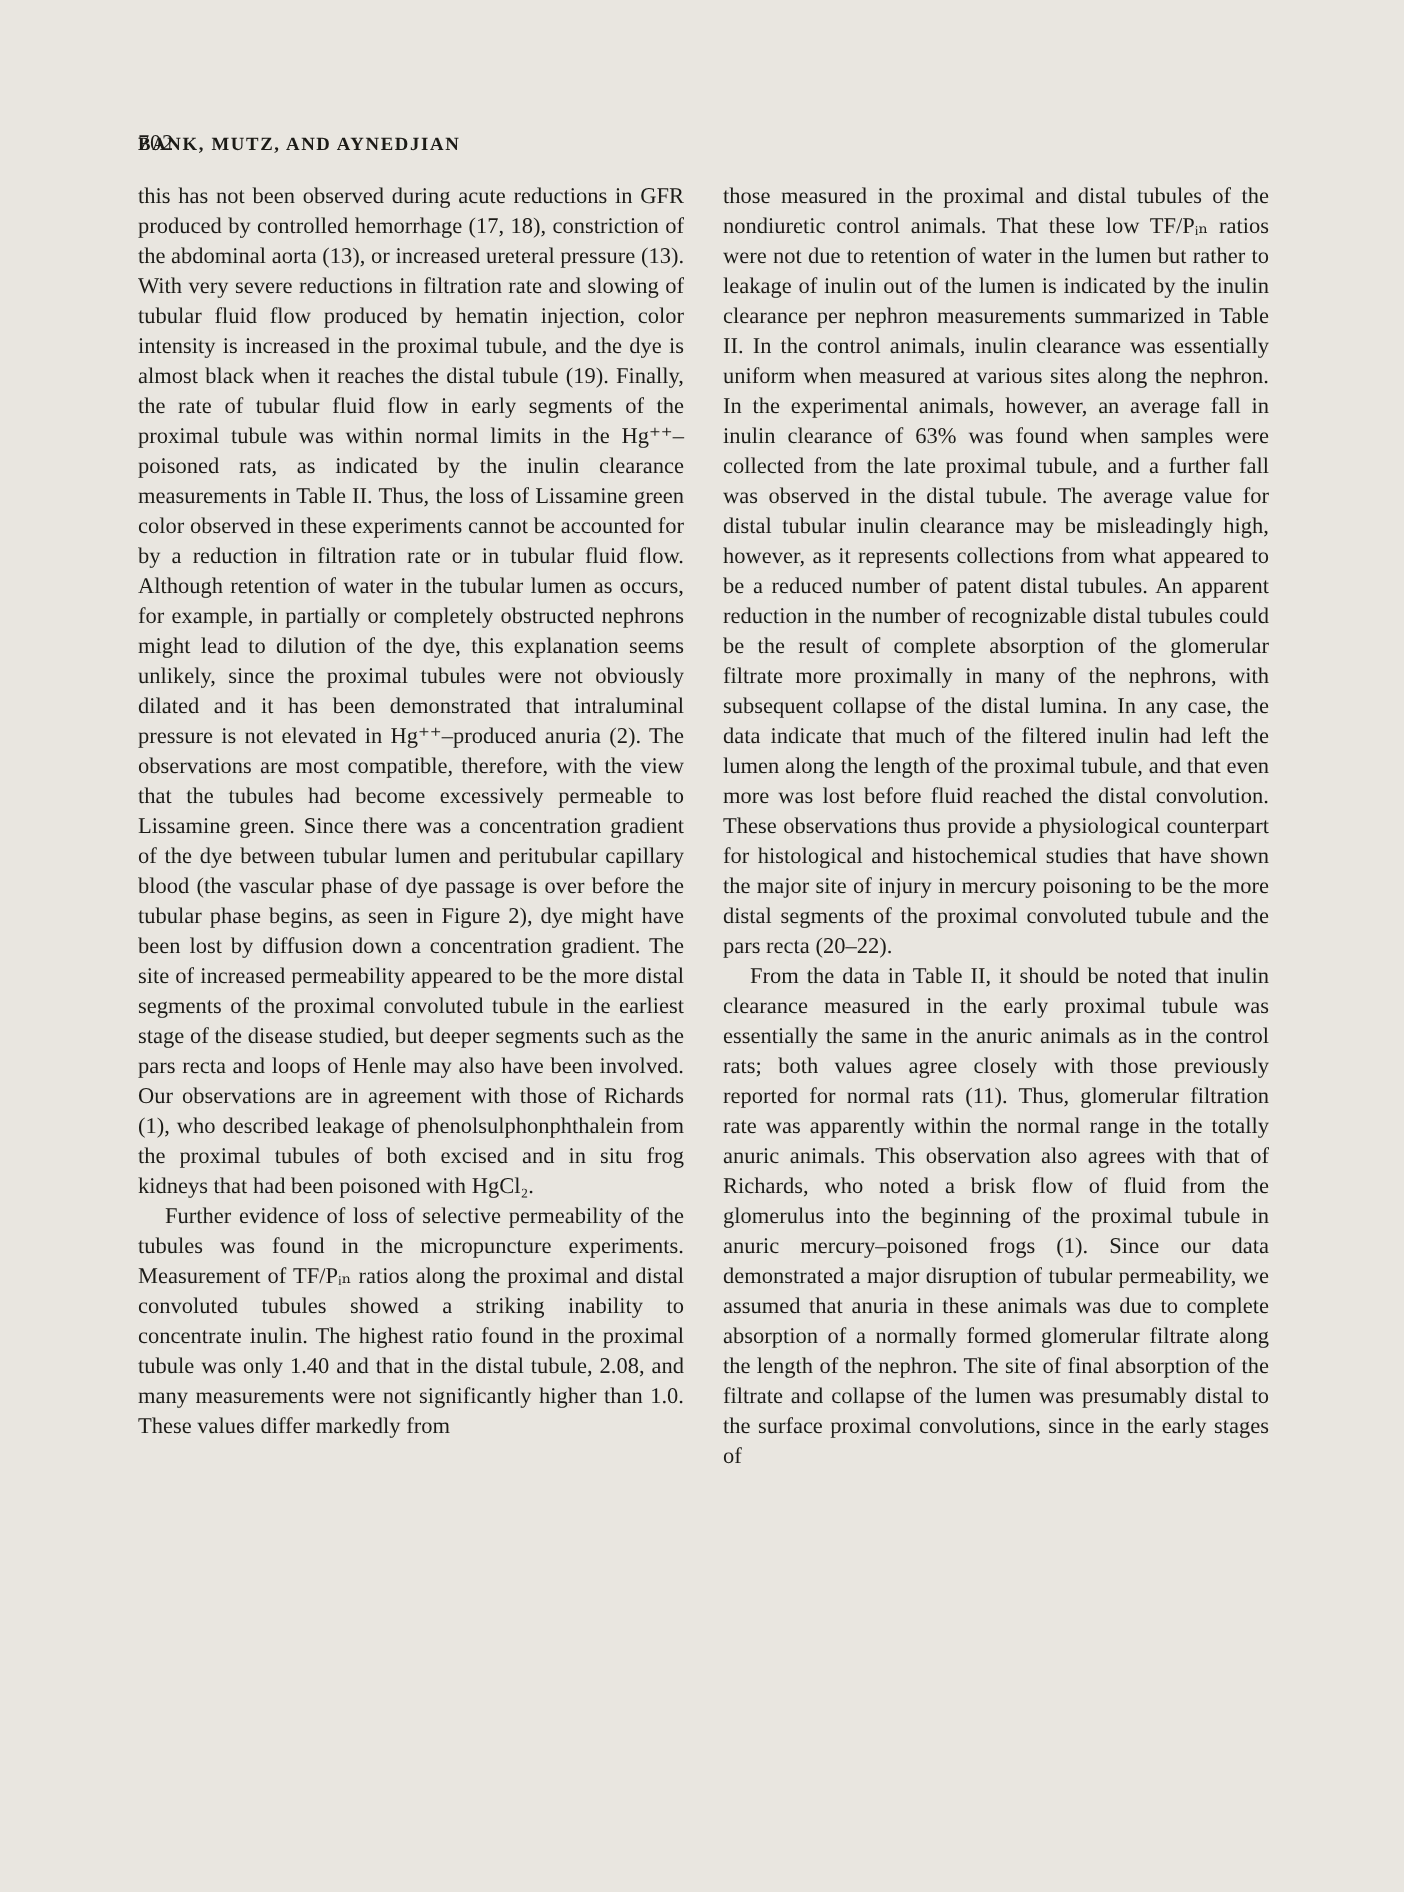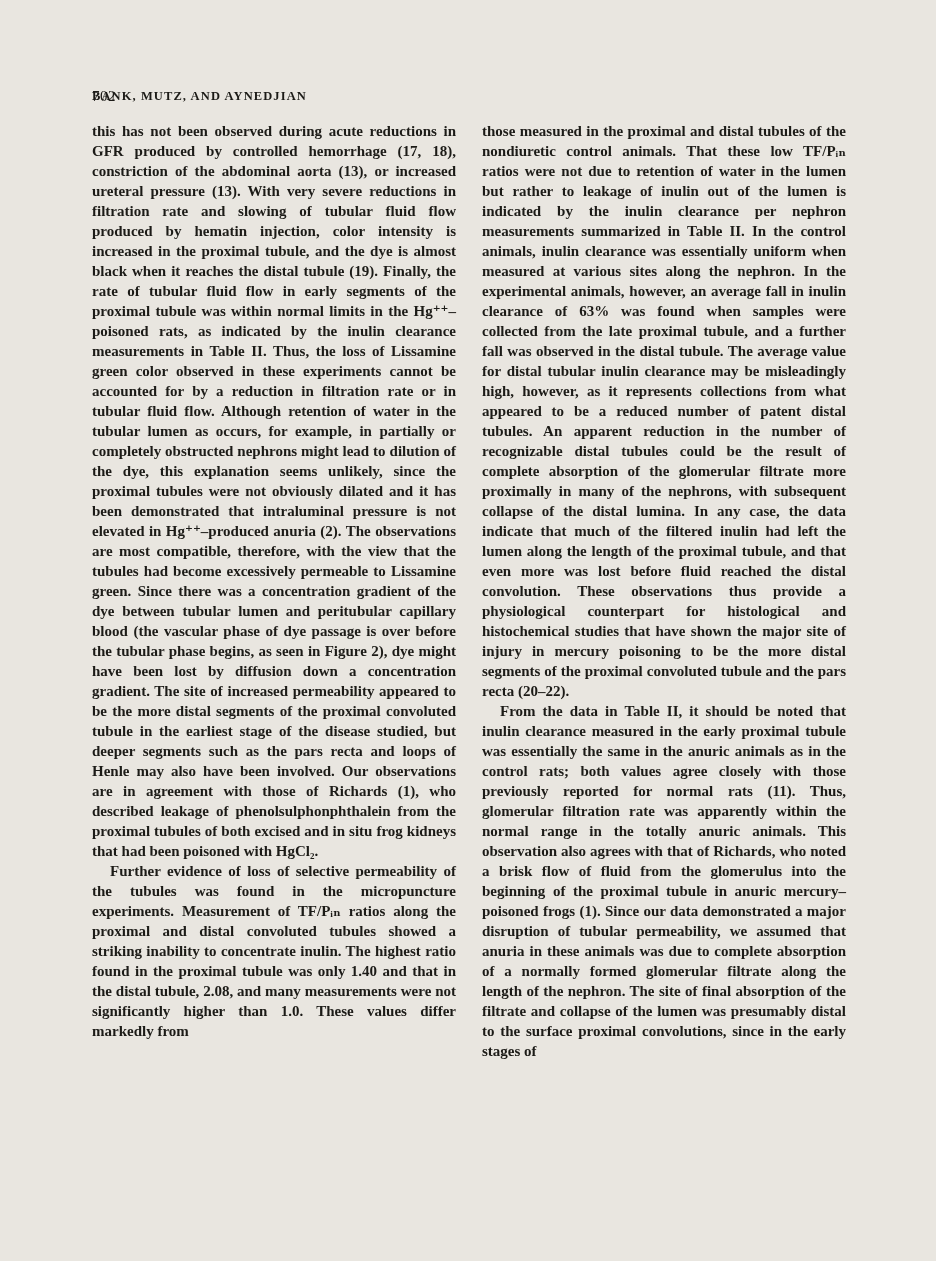--- a/index.html
+++ b/index.html
@@ -40,21 +40,20 @@
     font-weight: bold;
     letter-spacing: 1.1px;
   }
   .content {
     position: absolute;
     top: 121px;
     left: 92px;
     width: 754px;
     display: flex;
     gap: 26px;
-    font-weight: bold;
   }
   .column {
     width: 364px;
     text-align: justify;
     font-size: 15px;
     line-height: 20px;
   }
   .para {
     margin: 0;
     text-align: justify;

